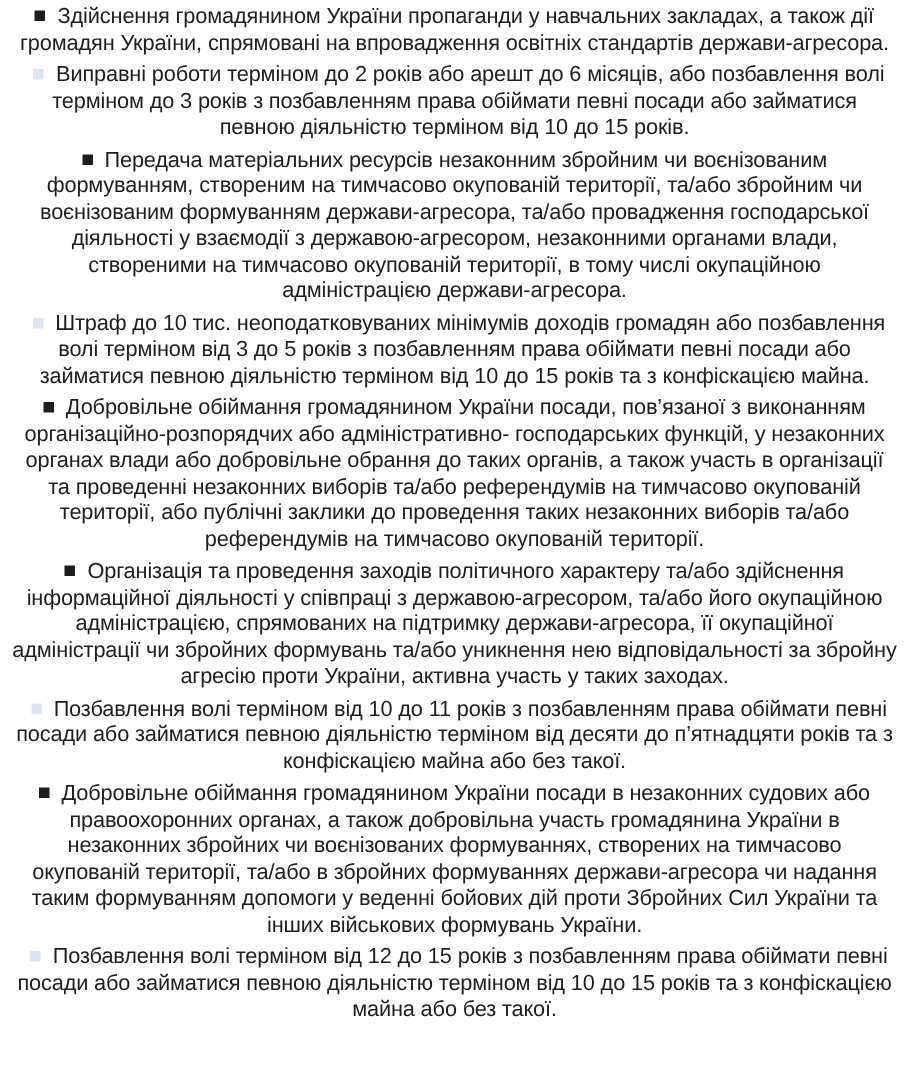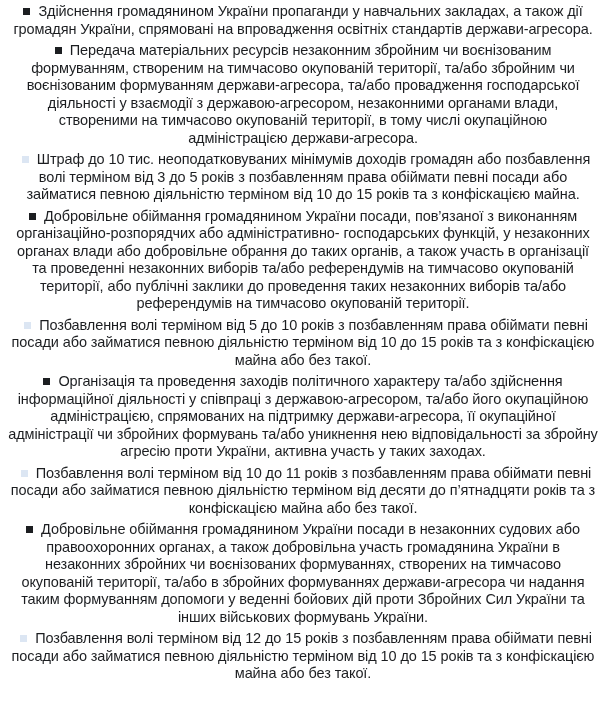--- a/index.html
+++ b/index.html
@@ -40,28 +40,28 @@
     margin-left: 6px;
   }
 </style>
 </head>
 <body style="color: rgb(28, 30, 33); background: rgb(255, 255, 255);">
 
 <div class="content">
 
   <p class="para"><span class="bullet dark" style="background: rgb(28, 30, 33);"></span><span>Здійснення громадянином України пропаганди у навчальних закладах, а також дії громадян України, спрямовані на впровадження освітніх стандартів держави-агресора.</span></p>
 
+  <p class="para"><span class="bullet light" style="background: rgb(220, 230, 243);"></span><span>Виправні роботи терміном до 2 років або арешт до 6 місяців, або позбавлення волі терміном до 3 років з позбавленням права обіймати певні посади або займатися певною діяльністю терміном від 10 до 15 років.</span></p>
 
   <p class="para"><span class="bullet dark" style="background: rgb(28, 30, 33);"></span><span>Передача матеріальних ресурсів незаконним збройним чи воєнізованим формуванням, створеним на тимчасово окупованій території, та/або збройним чи воєнізованим формуванням держави-агресора, та/або провадження господарської діяльності у взаємодії з державою-агресором, незаконними органами влади, створеними на тимчасово окупованій території, в тому числі окупаційною адміністрацією держави-агресора.</span></p>
 
   <p class="para"><span class="bullet light" style="background: rgb(220, 230, 243);"></span><span>Штраф до 10 тис. неоподатковуваних мінімумів доходів громадян або позбавлення волі терміном від 3 до 5 років з позбавленням права обіймати певні посади або займатися певною діяльністю терміном від 10 до 15 років та з конфіскацією майна.</span></p>
 
   <p class="para"><span class="bullet dark" style="background: rgb(28, 30, 33);"></span><span>Добровільне обіймання громадянином України посади, пов’язаної з виконанням організаційно-розпорядчих або адміністративно- господарських функцій, у незаконних органах влади або добровільне обрання до таких органів, а також участь в організації та проведенні незаконних виборів та/або референдумів на тимчасово окупованій території, або публічні заклики до проведення таких незаконних виборів та/або референдумів на тимчасово окупованій території.</span></p>
 
-  <p class="para"><span class="bullet light" style="background: rgb(220, 230, 243);"></span><span>Позбавлення волі терміном від 5 до 10 років з позбавленням права обіймати певні посади або займатися певною діяльністю терміном від 10 до 15 років та з конфіскацією майна або без такої.</span></p>
 
   <p class="para"><span class="bullet dark" style="background: rgb(28, 30, 33);"></span><span>Організація та проведення заходів політичного характеру та/або здійснення інформаційної діяльності у співпраці з державою-агресором, та/або його окупаційною адміністрацією, спрямованих на підтримку держави-агресора, її окупаційної адміністрації чи збройних формувань та/або уникнення нею відповідальності за збройну агресію проти України, активна участь у таких заходах.</span></p>
 
   <p class="para"><span class="bullet light" style="background: rgb(220, 230, 243);"></span><span>Позбавлення волі терміном від 10 до 11 років з позбавленням права обіймати певні посади або займатися певною діяльністю терміном від десяти до п’ятнадцяти років та з конфіскацією майна або без такої.</span></p>
 
   <p class="para"><span class="bullet dark" style="background: rgb(28, 30, 33);"></span><span>Добровільне обіймання громадянином України посади в незаконних судових або правоохоронних органах, а також добровільна участь громадянина України в незаконних збройних чи воєнізованих формуваннях, створених на тимчасово окупованій території, та/або в збройних формуваннях держави-агресора чи надання таким формуванням допомоги у веденні бойових дій проти Збройних Сил України та інших військових формувань України.</span></p>
 
   <p class="para"><span class="bullet light" style="background: rgb(220, 230, 243);"></span><span>Позбавлення волі терміном від 12 до 15 років з позбавленням права обіймати певні посади або займатися певною діяльністю терміном від 10 до 15 років та з конфіскацією майна або без такої.</span></p>
 
 </div>

